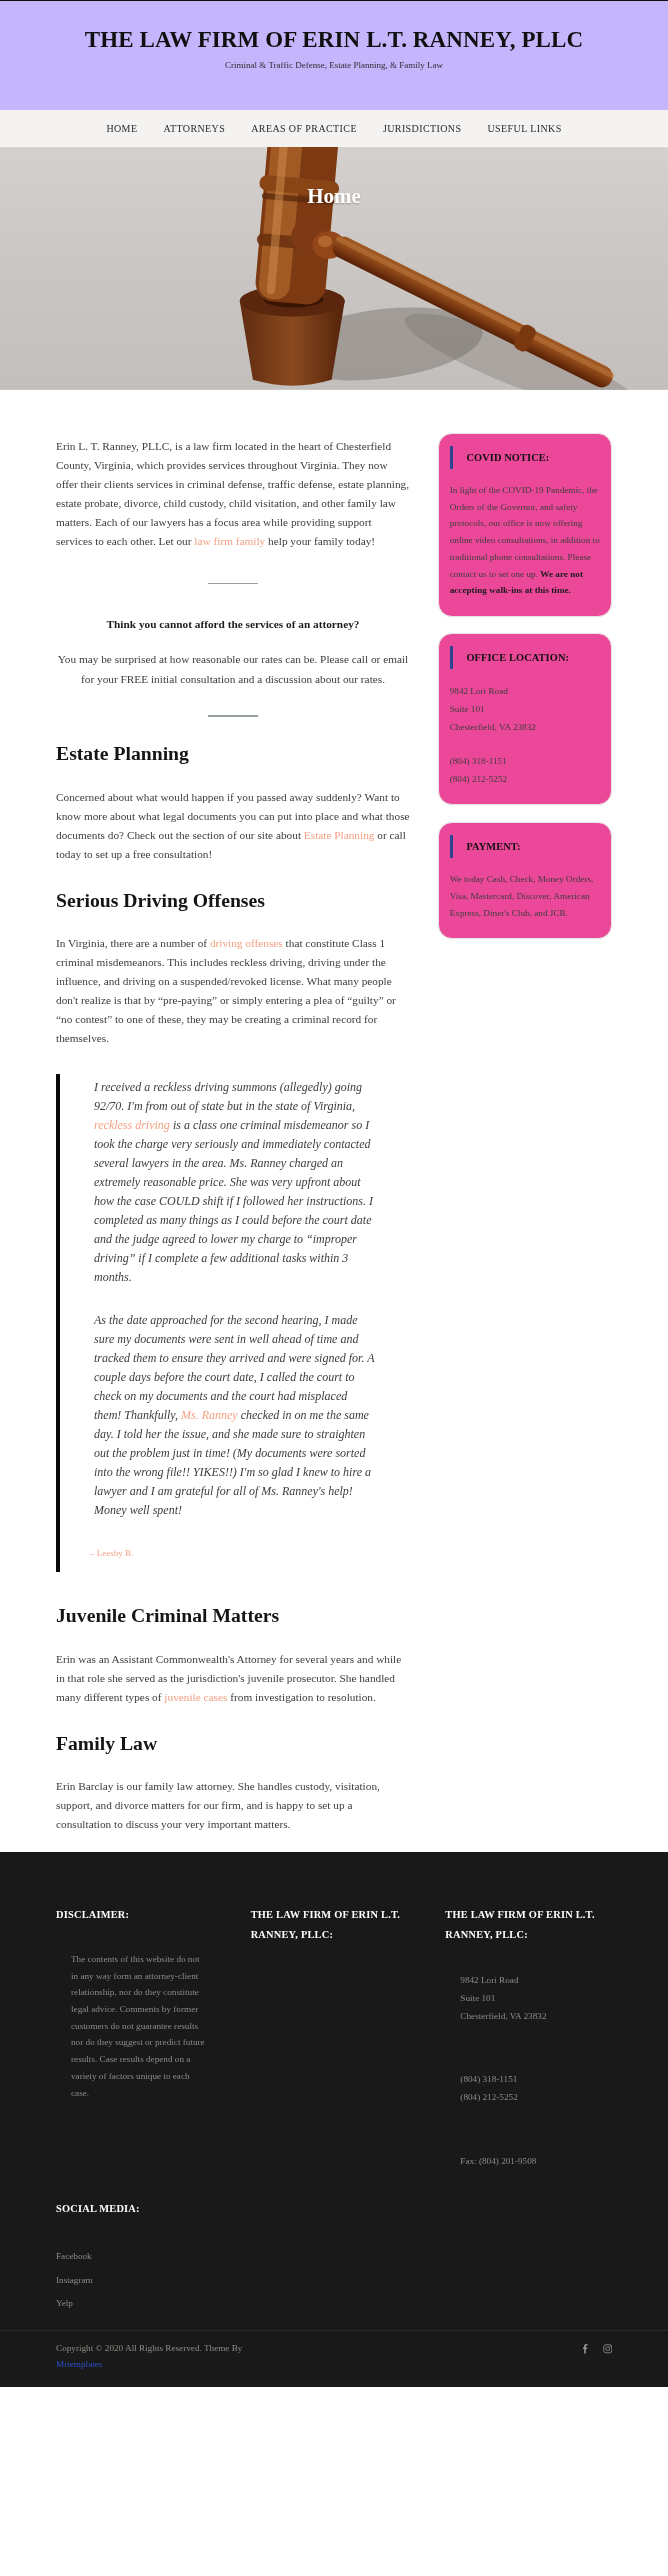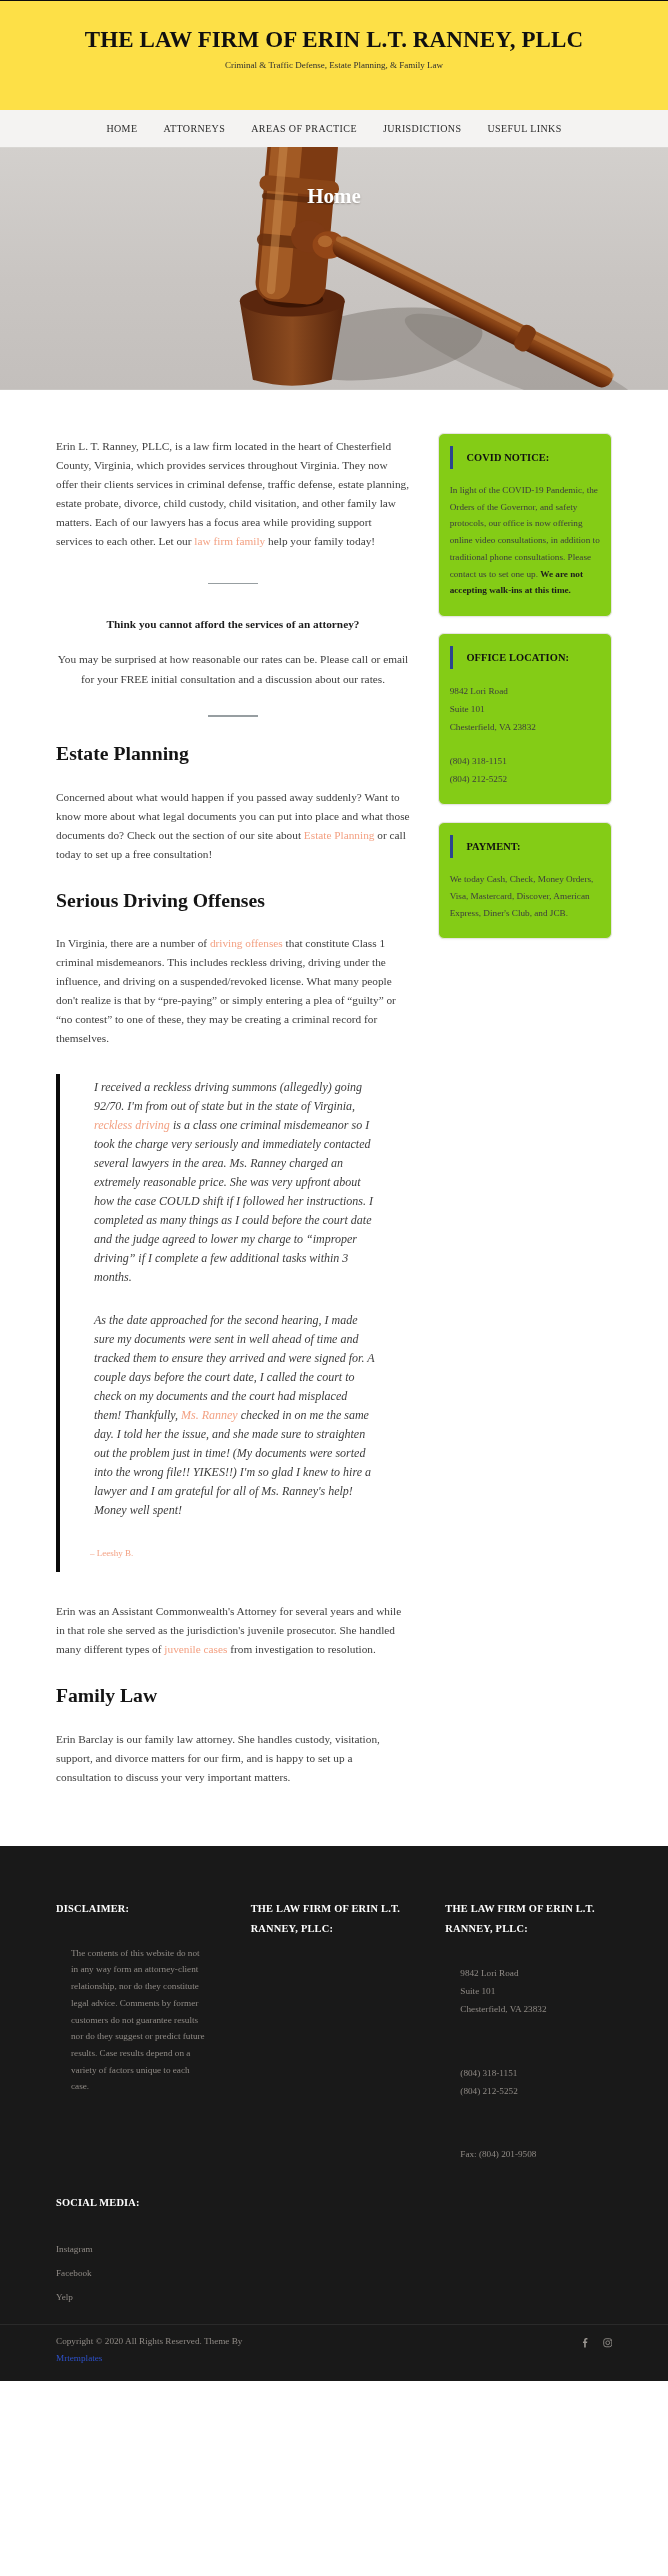--- a/index.html
+++ b/index.html
@@ -1,21 +1,21 @@
 <!DOCTYPE html>
 <html style="font-size:9.5px"><head>
 <meta charset="utf-8">
 <style>
   * { box-sizing: border-box; }
   html,body { margin:0; padding:0; background:#fff; }
   body { font-family:"Liberation Serif","DejaVu Serif",serif; color:#3d3d3d; }
   .page { width:668px; margin:0 auto; border-top:1.8px solid #0c0c0c; background:#fff; }
 
   
-  .site-header { height:109px; text-align:center; padding-top:26px; background:#fde047; }
+  .site-header { height:109px; text-align:center; padding-top:26px; background:#c4b5fd; }
   .site-title { margin:0; font-size:23px; line-height:26px; font-weight:700; color:#101010; letter-spacing:0.1px; }
   .site-tagline { margin:7.2px 0 0; font-size:9px; color:#2f2f2f; }
 
   
   .main-nav { height:37px; background:#f4f3f2; display:flex; justify-content:center; align-items:center; gap:26px; }
   .main-nav a { font-size:10px; color:#2b2b2b; text-decoration:none; letter-spacing:0.4px; }
 
   
   .hero { position:relative; height:243px; overflow:hidden; }
   .hero svg { display:block; width:668px; height:243px; }
@@ -33,21 +33,21 @@
   .afford-heading { text-align:center; font-size:11.3px; font-weight:700; color:#1d1d1d; margin:0 0 15.5px; line-height:19px; }
   .afford-body { text-align:center; font-size:11.3px; line-height:19.7px; margin:0; color:#3d3d3d; }
   .divider.second { margin-top:26px; margin-bottom:15.5px; }
   h2.section-h { font-size:19.7px; line-height:26px; color:#151515; font-weight:700; margin:23px 0 21.5px; }
 
   blockquote.testimonial { border-left:4.2px solid #0a0a0a; margin:26px 0 30px; padding:3.6px 30px 1.2px 30px; }
   blockquote.testimonial p { font-style:italic; font-size:12px; line-height:19px; margin:0 4px 24px; color:#3c3c3c; }
   blockquote.testimonial .attribution { font-style:normal; font-size:9px; color:#f3a183; margin:0 0 8.4px; }
 
   
-  .card { background:#84cc16; border:0.6px solid #e7e5e2; border-radius:6px; padding:12px 10.7px 16.7px;
+  .card { background:#ec4899; border:0.6px solid #e7e5e2; border-radius:14px; padding:12px 10.7px 16.7px;
           margin-bottom:16.7px; box-shadow:0 0.6px 1.8px rgba(0,0,0,.04); }
   .card-title { display:flex; align-items:center; margin:0 0 13px; }
   .card-title .bar { width:3px; height:23px; background:#2b4590; margin-right:13.7px; flex:none; }
   .card-title .t { font-size:10.4px; font-weight:700; color:#101010; letter-spacing:0.1px; }
   .card p { font-size:9.2px; line-height:16.7px; margin:0; color:#3d3d3d; }
   .card p + p { margin-top:15.5px; }
   .card .addr-line { display:block; }
   .card b { color:#1c1c1c; }
 
   
@@ -168,20 +168,21 @@
 
       <h2 class="section-h">Serious Driving Offenses</h2>
       <p class="body-p"><span>In Virginia, there are a number of </span><a href="#" class="content-link">driving offenses</a><span> that constitute Class 1 criminal misdemeanors.  This includes reckless driving, driving under the influence, and driving on a suspended/revoked license.  What many people don't realize is that by “pre-paying” or simply entering a plea of “guilty” or “no contest” to one of these, they may be creating a criminal record for themselves.</span></p>
 
       <blockquote class="testimonial">
         <p><span>I received a reckless driving summons (allegedly) going 92/70. I'm from out of state but in the state of Virginia, </span><a href="#" class="content-link">reckless driving</a><span> is a class one criminal misdemeanor so I took the charge very seriously and immediately contacted several lawyers in the area. Ms. Ranney charged an extremely reasonable price. She was very upfront about how the case COULD shift if I followed her instructions. I completed as many things as I could before the court date and the judge agreed to lower my charge to “improper driving” if I complete a few additional tasks within 3 months.</span></p>
         <p><span>As the date approached for the second hearing, I made sure my documents were sent in well ahead of time and tracked them to ensure they arrived and were signed for. A couple days before the court date, I called the court to check on my documents and the court had misplaced them! Thankfully, </span><a href="#" class="content-link">Ms. Ranney</a><span> checked in on me the same day. I told her the issue, and she made sure to straighten out the problem just in time! (My documents were sorted into the wrong file!! YIKES!!) I'm so glad I knew to hire a lawyer and I am grateful for all of Ms. Ranney's help! Money well spent!</span></p>
         <p class="attribution">– Leeshy B.</p>
       </blockquote>
 
+      <h2 class="section-h" style="margin-top:0;">Juvenile Criminal Matters</h2>
       <p class="body-p"><span>Erin was an Assistant Commonwealth's Attorney for several years and while in that role she served as the jurisdiction's juvenile prosecutor.  She handled many different types of </span><a href="#" class="content-link">juvenile cases</a><span> from investigation to resolution.</span></p>
 
       <h2 class="section-h">Family Law</h2>
       <p class="body-p">Erin Barclay is our family law attorney. She handles custody, visitation, support, and divorce matters for our firm, and is happy to set up a consultation to discuss your very important matters.</p>
 
     </main>
 
     <aside class="sidebar">
 
       <div class="card">
@@ -247,22 +248,22 @@
         <div class="f-gap"></div>
         <p class="f-addr">
           <span>Fax: (804) 201-9508</span>
         </p>
       </div>
     </div>
 
     <div class="social-block">
       <h4 class="footer-h">SOCIAL MEDIA:</h4>
       <div class="social-links">
+        <a href="#">Facebook</a>
         <a href="#">Instagram</a>
-        <a href="#">Facebook</a>
         <a href="#">Yelp</a>
       </div>
     </div>
 
     <div class="footer-bottom">
       <div class="footer-bottom-inner">
         <div class="copyright">
           <span>Copyright © 2020 All Rights Reserved.  Theme By</span>
           <span class="theme-link-row"><a href="#">Mrtemplates</a></span>
         </div>

